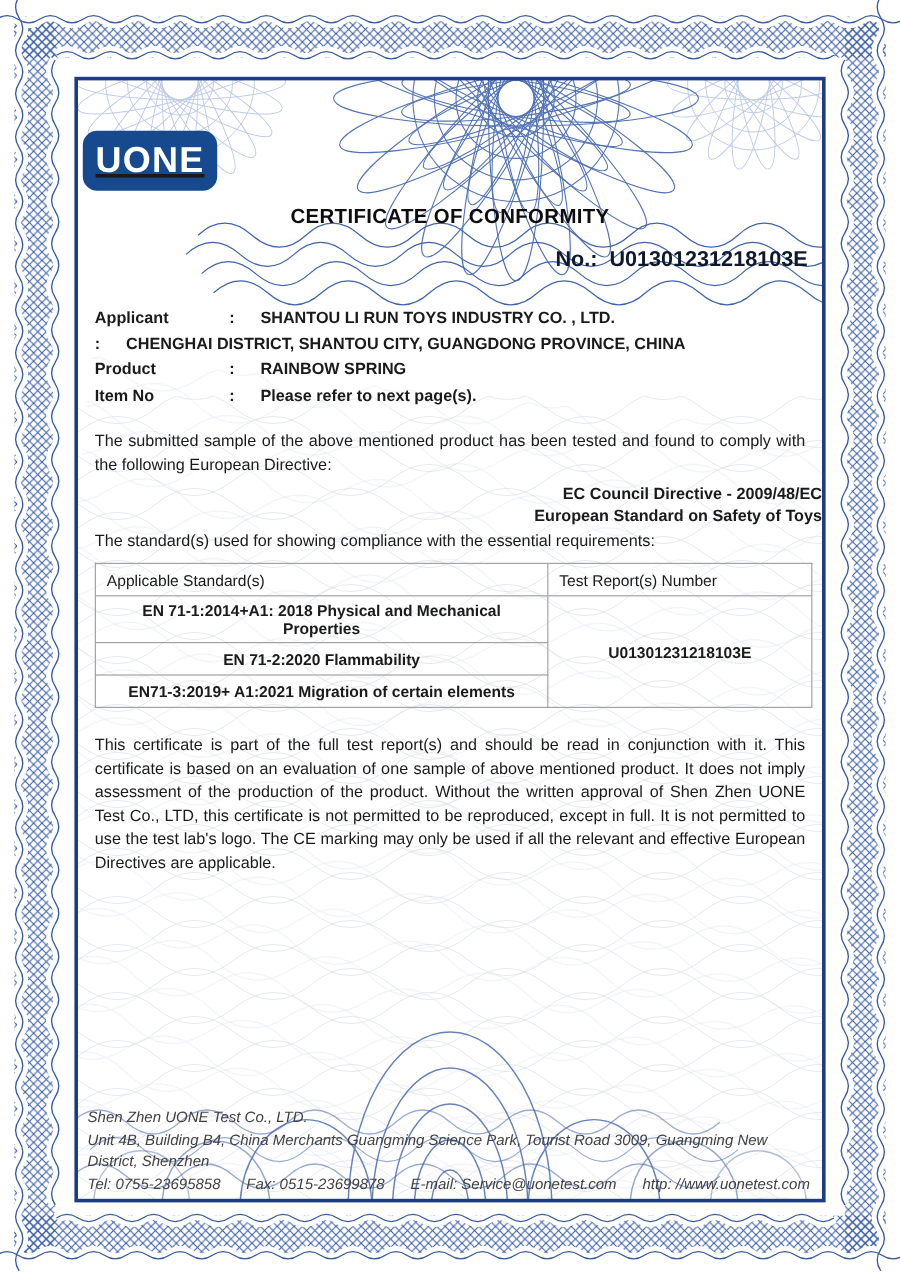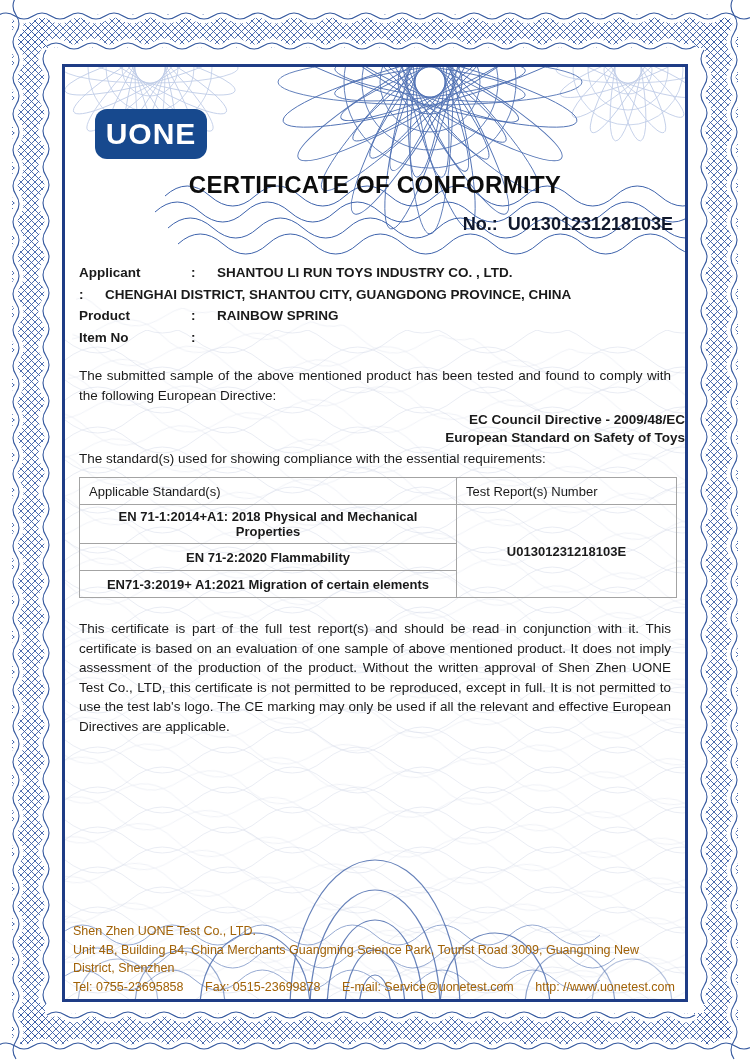--- a/index.html
+++ b/index.html
@@ -1,42 +1,42 @@
 <!DOCTYPE html>
 <html><head>
 <meta charset="utf-8">
 <style>
   html,body{margin:0;padding:0;background:#fff;}
   .page{position:relative;width:750px;height:1061px;background:#fff;overflow:hidden;
         font-family:"Liberation Sans","DejaVu Sans",sans-serif;color:#1a1a1a;}
   .deco{position:absolute;left:0;top:0;width:750px;height:1061px;z-index:0;}
   .content{position:absolute;left:62px;top:64px;width:626px;height:938px;z-index:1;
            box-sizing:border-box;border:3px solid #1e3c85;background:transparent;}
-  .logo{position:absolute;left:30px;top:42px;width:112px;height:50px;background:#17498e;
-        border-radius:12px;display:flex;align-items:center;justify-content:center;}
+  .logo{position:absolute;left:4px;top:42px;width:112px;height:50px;background:#17498e;
+        border-radius:12px;display:flex;align-items:center;justify-content:center;text-decoration:underline;}
   .logo span{color:#fff;font-weight:bold;font-size:30px;letter-spacing:1px;}
-  .title{margin:104px 0 0;text-align:center;font-size:24px;font-weight:bold;color:#0d0d0d;letter-spacing:.3px;}
+  .title{margin:104px 0 0;text-align:center;font-size:17px;font-weight:bold;color:#0d0d0d;letter-spacing:.3px;}
   .cert-no{margin-top:15px;text-align:right;padding-right:12px;font-size:18px;font-weight:bold;color:#10182c;}
   .cert-no .num{margin-left:10px;}
   .fields{margin:27px 14px 0;}
   .frow{display:flex;line-height:21.5px;font-size:13.5px;font-weight:bold;}
   .flabel{width:112px;}
   .fcolon{width:26px;}
   .fvalue{flex:1;}
   .para{margin:18px 14px 0;font-size:13.5px;line-height:20px;text-align:justify;}
   .centerbold{text-align:right;font-weight:bold;font-size:13.5px;line-height:17.5px;}
   .cb1{margin-top:5px;}
   .standards-intro{margin-top:3px;text-align:left;}
   .stdtable{margin:8px 14px 0;border-collapse:collapse;width:598px;table-layout:fixed;}
   .stdtable th,.stdtable td{border:1px solid #a3a3a3;padding:4px 9px;text-align:left;vertical-align:middle;}
   .stdtable th{font-weight:normal;font-size:13px;height:18px;}
   .stdtable td{font-weight:bold;font-size:13px;height:18px;text-align:center;}
   .col-std{width:358px;}
   .disclaimer{margin-top:21px;line-height:19.5px;}
-  .footer{position:absolute;left:8px;right:10px;bottom:3px;color:#a16207;font-size:12.5px;line-height:18.5px;}
+  .footer{position:absolute;left:8px;right:10px;bottom:3px;color:#404040;font-size:12.5px;line-height:18.5px;font-style:italic;}
   .frow3{display:flex;justify-content:space-between;text-align:center;}
 </style>
 </head>
 <body>
 
 <div class="page">
 
   <svg class="deco" viewBox="0 0 750 1061" xmlns="http://www.w3.org/2000/svg">
     <defs>
       <pattern id="mesh" width="7" height="7" patternUnits="userSpaceOnUse">
@@ -211,20 +211,21 @@
         <span class="fvalue">CHENGHAI DISTRICT, SHANTOU CITY, GUANGDONG PROVINCE, CHINA</span>
       </div>
       <div class="frow">
         <span class="flabel">Product</span>
         <span class="fcolon">:</span>
         <span class="fvalue">RAINBOW SPRING</span>
       </div>
       <div class="frow">
         <span class="flabel">Item No</span>
         <span class="fcolon">:</span>
+        <span class="fvalue">Please refer to next page(s).</span>
       </div>
     </div>
 
     <p class="para">The submitted sample of the above mentioned product has been tested and found to comply with the following European Directive:</p>
 
     <div class="centerbold cb1">EC Council Directive - 2009/48/EC</div>
     <div class="centerbold">European Standard on Safety of Toys</div>
 
     <p class="para standards-intro">The standard(s) used for showing compliance with the essential requirements:</p>
 

